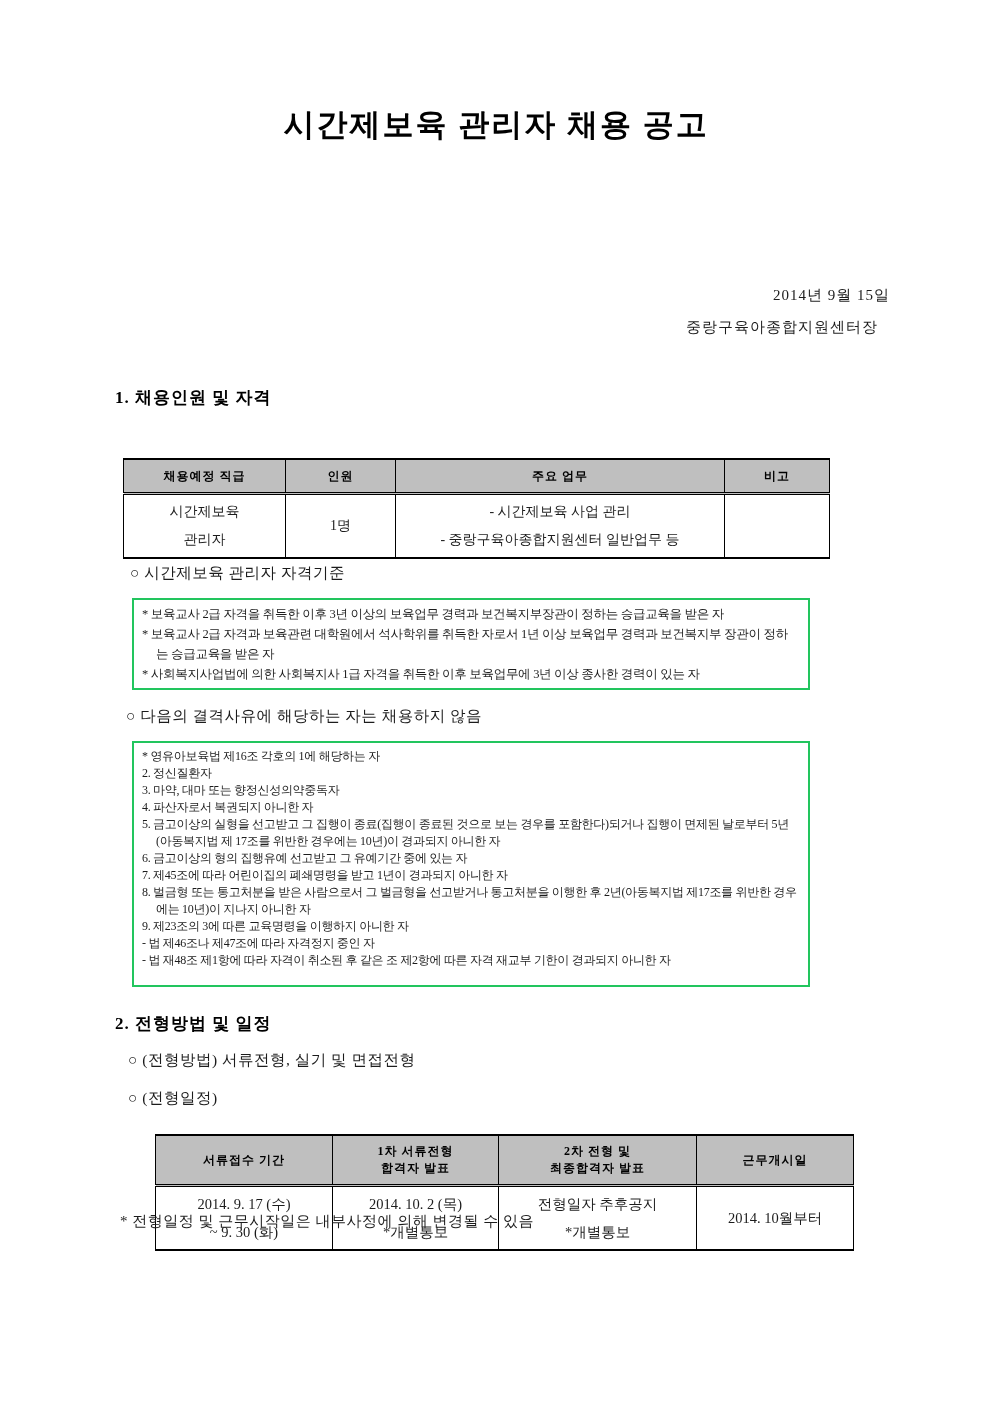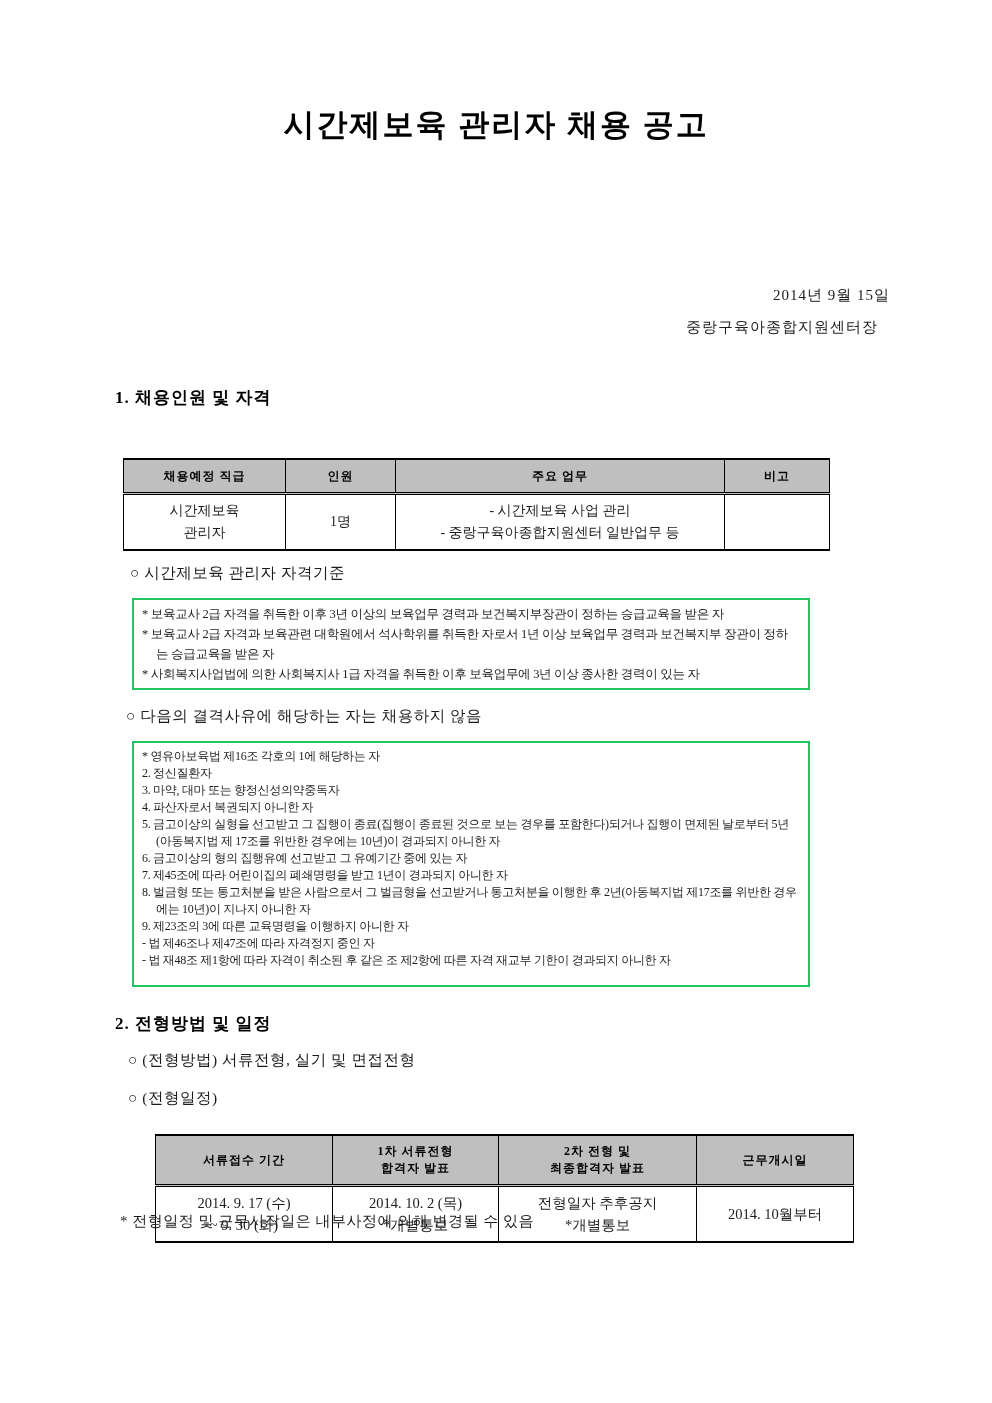--- a/index.html
+++ b/index.html
@@ -40,21 +40,21 @@
   }
   .doc-table td{border:1px solid #000;padding:3px 8px;vertical-align:middle;}
   .t1{top:458px;left:123px;width:706px;}
   .t1 th{height:28px;}
   .t1 td{height:48px;}
   .t2{top:1134px;left:155px;width:698px;font-size:14.5px;}
   .t2 th{height:44px;}
   .t2 td{height:48px;}
   .center{text-align:center;}
   .left{text-align:center;}
-  .preline{white-space:pre-line;line-height:22px;}
+  .preline{white-space:pre-line;line-height:28px;}
   .box{
     border:2px solid #22c55e;background:#fff;box-sizing:border-box;
   }
   .box1{top:598px;left:132px;width:678px;min-height:88px;padding:4px 8px;
     font-size:12.5px;line-height:20px;letter-spacing:-0.3px;}
   .box2{top:741px;left:132px;width:678px;min-height:246px;padding:5px 8px;
     font-size:12px;line-height:17px;letter-spacing:-0.3px;}
   .hang{padding-left:14px;text-indent:-14px;}
   .footnote{top:1212px;left:120px;font-size:15px;letter-spacing:0.5px;}
 </style>

